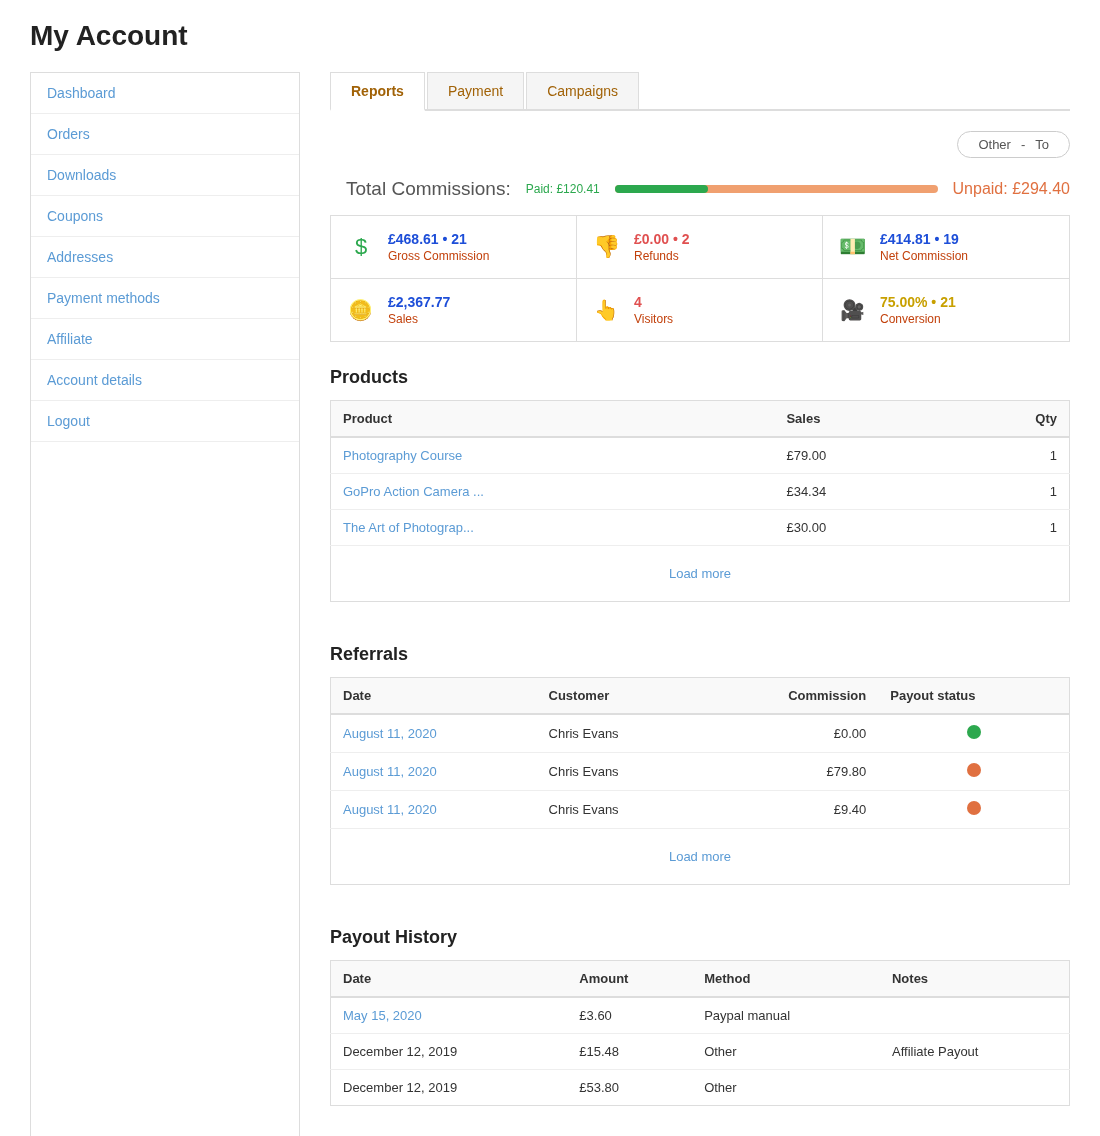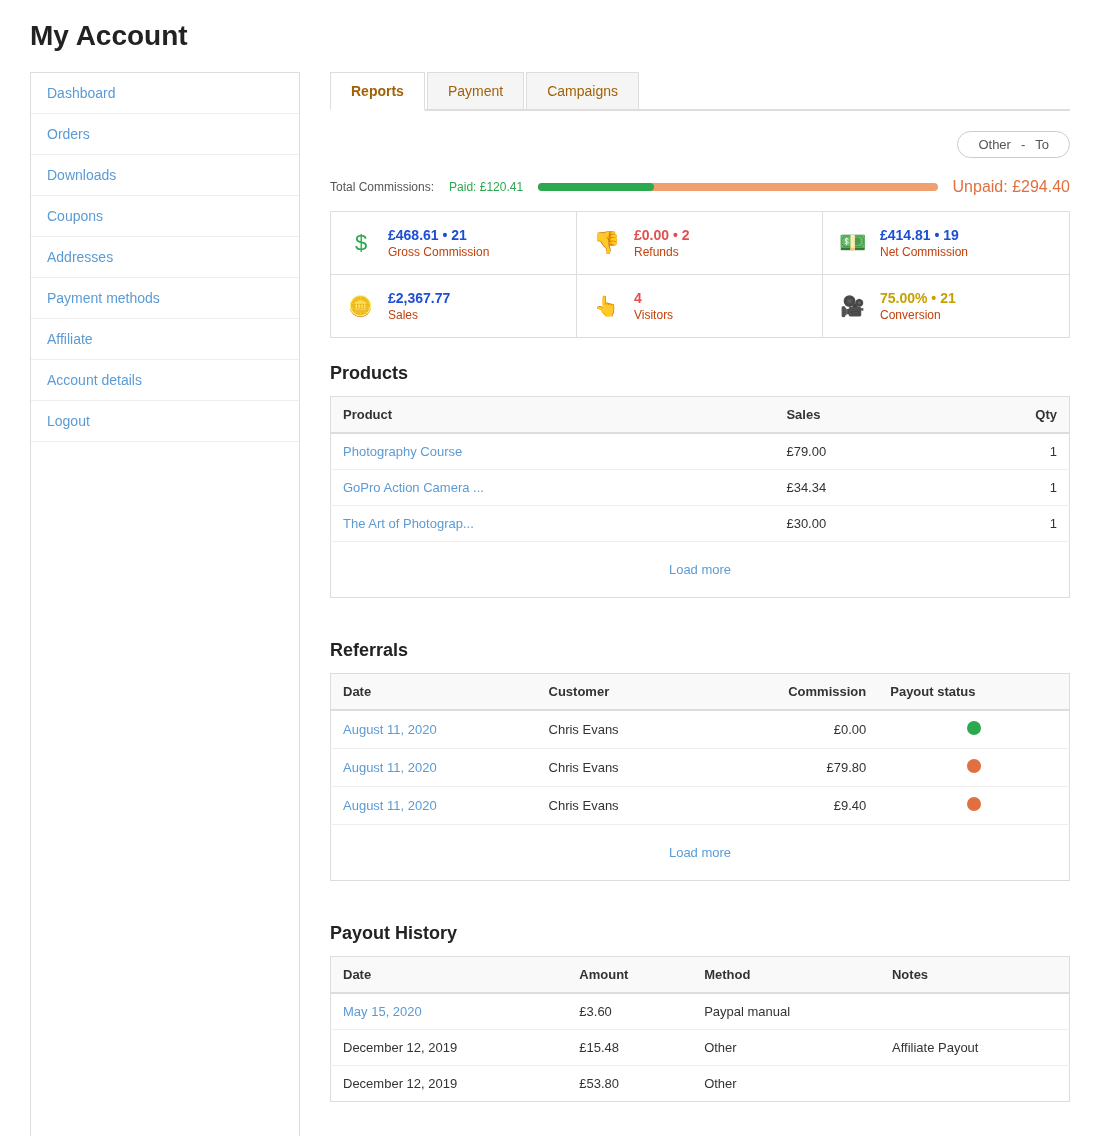--- a/index.html
+++ b/index.html
@@ -23,21 +23,21 @@
     .tabs { display: flex; border-bottom: 2px solid #ddd; margin-bottom: 20px; }
     .tab { padding: 10px 20px; cursor: pointer; font-size: 14px; border: 1px solid #ddd; border-bottom: none; background: #f5f5f5; color: #a16207; margin-right: 2px; }
     .tab.active { background: #fff; border-bottom: 2px solid #fff; margin-bottom: -2px; font-weight: bold; }
     
     
     .date-range { display: flex; justify-content: flex-end; margin-bottom: 20px; }
     .date-range-input { border: 1px solid #ccc; border-radius: 20px; padding: 5px 20px; font-size: 13px; color: #555; display: flex; align-items: center; gap: 10px; }
     
     
     .commissions-bar-section { display: flex; align-items: center; margin-bottom: 15px; gap: 15px; }
-    .commissions-label { font-size: 12px; color: #555; white-space: nowrap; }
+    .commissions-label { font-size: 19px; color: #555; white-space: nowrap; margin-left: 16px; }
     .bar-container { flex: 1; position: relative; height: 8px; background: #f0a070; border-radius: 4px; }
     .bar-paid { height: 8px; background: #2ca84e; border-radius: 4px; width: 29%; }
     .paid-label { font-size: 12px; color: #2ca84e; white-space: nowrap; }
     .unpaid-label { font-size: 16px; color: #e07040; white-space: nowrap; }
     
     
     .stats-grid { display: grid; grid-template-columns: 1fr 1fr 1fr; border: 1px solid #ddd; margin-bottom: 25px; }
     .stat-cell { padding: 15px; border-right: 1px solid #ddd; border-bottom: 1px solid #ddd; display: flex; align-items: center; gap: 12px; }
     .stat-cell:nth-child(3), .stat-cell:nth-child(6) { border-right: none; }
     .stat-cell:nth-child(4), .stat-cell:nth-child(5), .stat-cell:nth-child(6) { border-bottom: none; }

